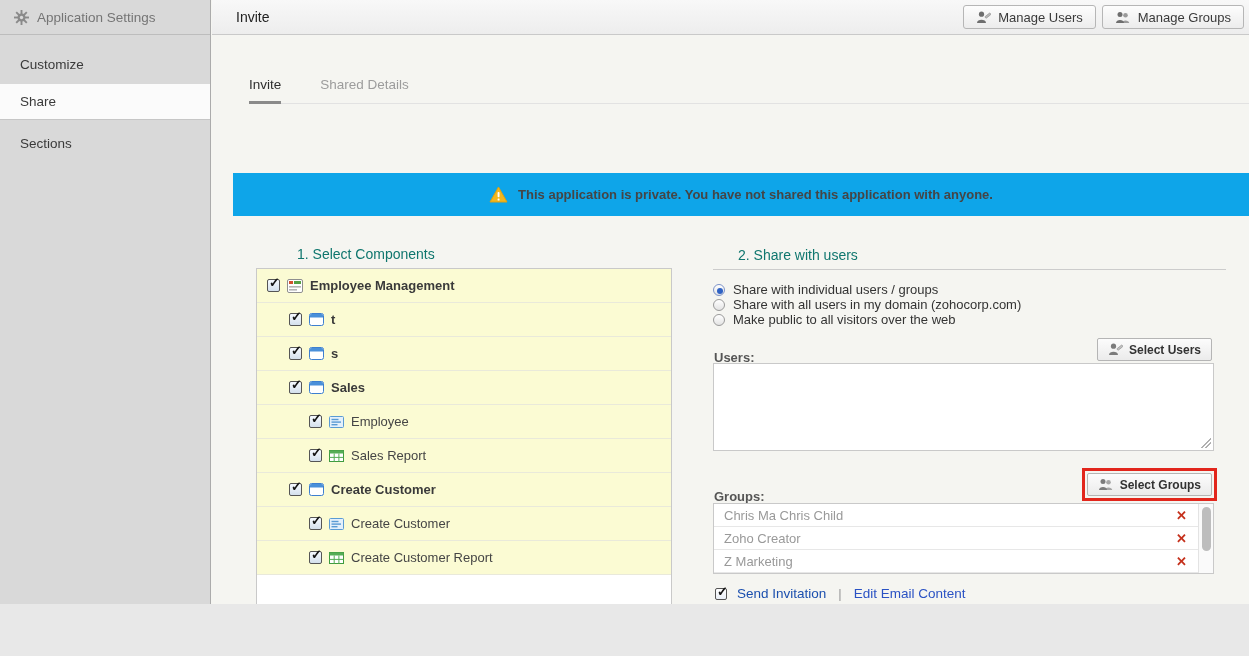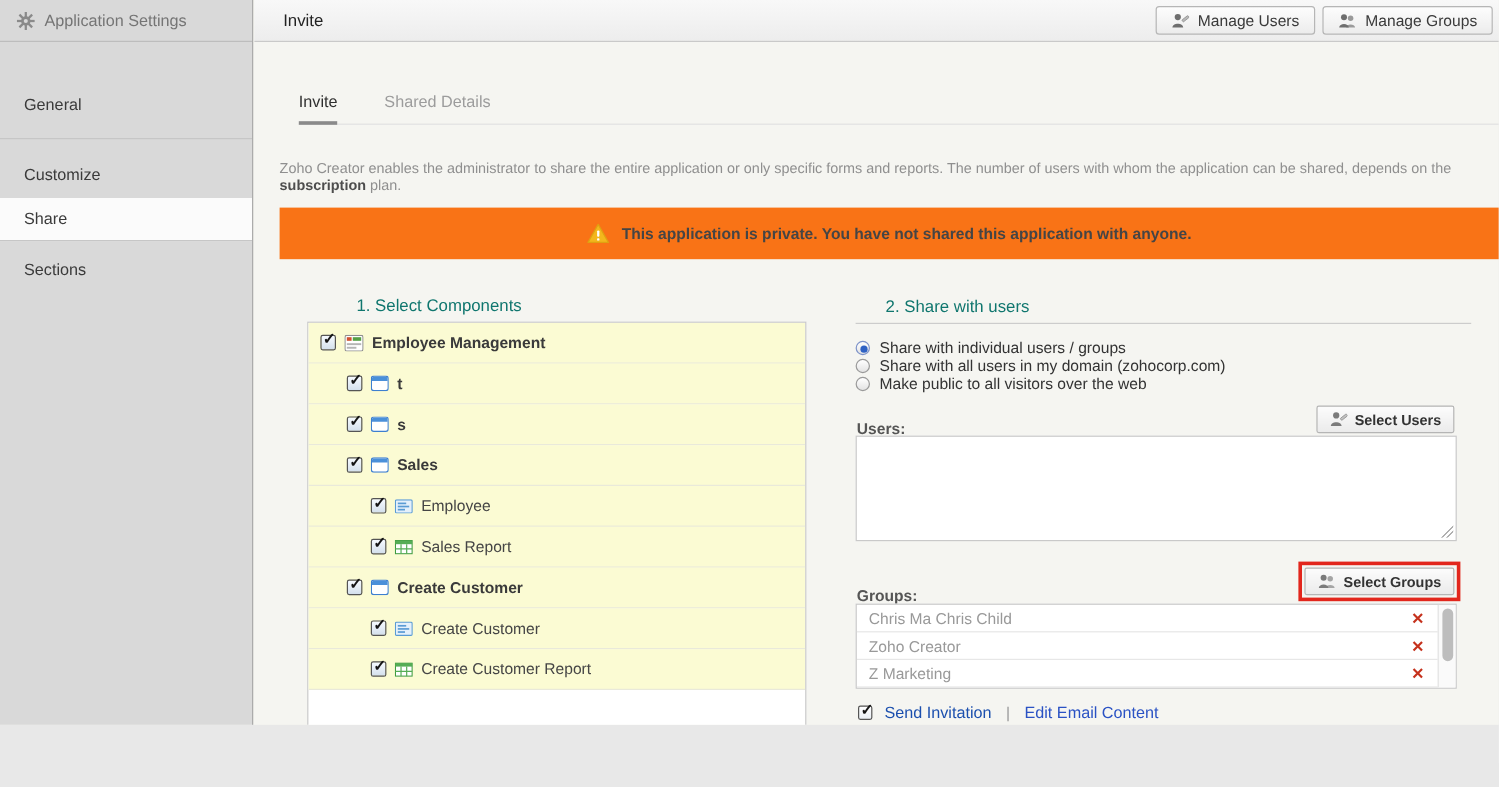--- a/index.html
+++ b/index.html
@@ -32,21 +32,21 @@
   .content { position:absolute; left:212px; top:35px; right:0; bottom:0; }
 
   .tabs { position:absolute; top:42px; left:37px; right:0; display:flex; gap:39px;
           border-bottom:1px solid #e2e2e2; }
   .tab { padding-bottom:9px; font-size:13.5px; color:#9c9c9c; cursor:pointer; margin-bottom:-1px; }
   .tab.active { color:#2f2f2f; border-bottom:3px solid #8a8a8a; }
 
   .description { position:absolute; top:98px; left:21px; right:8px; font-size:12px; color:#8f8f8f; }
   .description b { color:#4d4d4d; }
 
-  .warning { position:absolute; top:138px; left:21px; right:0; height:43px; background:#f97316;
+  .warning { position:absolute; top:138px; left:21px; right:0; height:43px; background:#0ea5e9;
              display:flex; align-items:center; justify-content:center; gap:10px;
              font-weight:bold; color:#454545; font-size:13px; }
 
   .col-heading { font-size:14px; color:#0f766e; }
 
   
   .components-col { position:absolute; left:44px; top:211px; width:417px; }
   .components-col .col-heading { margin-left:41px; }
   .tree-box { margin-top:6px; width:416px; height:380px; background:#fff; border:1px solid #c9c9c9;
               overflow:hidden; }
@@ -139,21 +139,20 @@
               <rect x="0" y="7" width="5" height="2" transform="rotate(45 8 8)"></rect>
               <rect x="11" y="7" width="5" height="2" transform="rotate(45 8 8)"></rect>
               <circle cx="8" cy="8" r="4.2"></circle>
               <circle cx="8" cy="8" r="1.8" fill="#d9d9d9"></circle>
             </g>
           </svg>
       </span>
       <span>Application Settings</span>
     </div>
     <nav>
-      <div class="side-item general">General</div>
       <div class="side-item customize">Customize</div>
       <div class="side-item active">Share</div>
       <div class="side-item sections">Sections</div>
     </nav>
   </aside>
 
   <header class="topbar">
     <span class="page-title">Invite</span>
     <div class="topbar-buttons">
       <button class="tb-btn">
@@ -180,21 +179,20 @@
     </div>
   </header>
 
   <main class="content">
 
     <div class="tabs">
       <div class="tab active">Invite</div>
       <div class="tab">Shared Details</div>
     </div>
 
-    <p class="description"><span>Zoho Creator enables the administrator to share the entire application or only specific forms and reports. The number of users with whom the application can be shared, depends on the </span><b>subscription</b><span> plan.</span></p>
 
     <div class="warning">
       <span style="display:flex">
         <svg width="19" height="17" viewBox="0 0 19 17">
             <path d="M9.5 1 L18 16 L1 16 Z" fill="#f3b71d" stroke="#dfa212" stroke-width="1" stroke-linejoin="round"></path>
             <rect x="8.6" y="6" width="1.9" height="5.2" rx="0.8" fill="#fff"></rect>
             <rect x="8.6" y="12.6" width="1.9" height="1.9" rx="0.5" fill="#fff"></rect>
           </svg>
       </span>
       <span>This application is private. You have not shared this application with anyone.</span>

